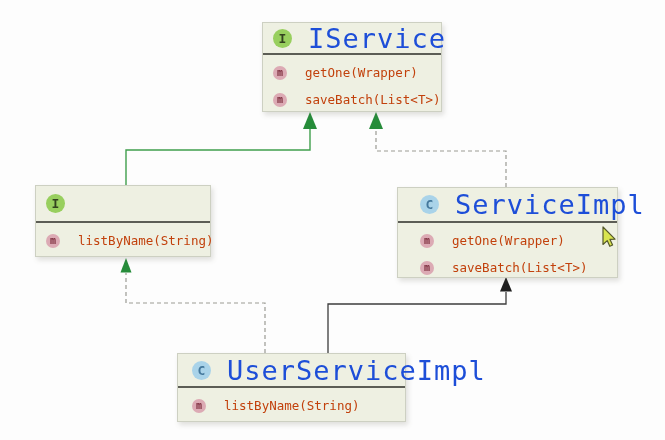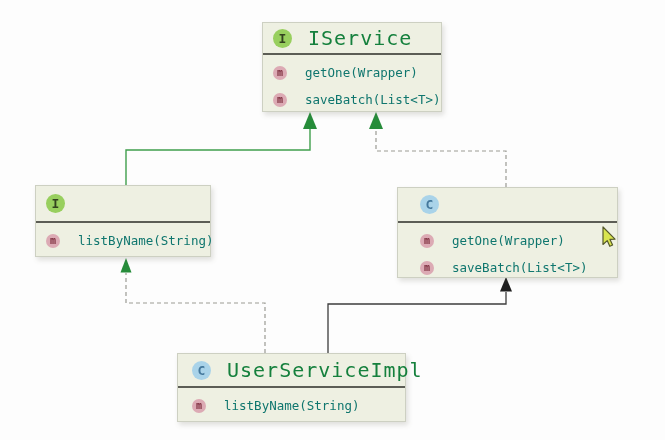--- a/index.html
+++ b/index.html
@@ -30,23 +30,23 @@
     box-shadow: 2px 3px 5px rgba(90, 90, 70, 0.18);
   }
   .node-header {
     display: flex;
     align-items: center;
     gap: 16px;
     padding-left: var(--pad, 12px);
     border-bottom: 2px solid #5c5d55;
   }
   .node-title {
-    font-size: 20px;
+    font-size: 27px;
     letter-spacing: 1px;
-    color: #15803d;
+    color: #1d4ed8;
     white-space: nowrap;
   }
   .badge {
     display: inline-flex;
     align-items: center;
     justify-content: center;
     border-radius: 50%;
     flex: 0 0 auto;
     font-weight: bold;
   }
@@ -65,21 +65,21 @@
   .node-body { padding-top: 4px; }
   .method-row {
     display: flex;
     align-items: center;
     gap: 18px;
     height: 27px;
     padding-left: var(--pad, 12px);
   }
   .method-text {
     font-size: 12.5px;
-    color: #0f766e;
+    color: #c2410c;
     white-space: nowrap;
   }
 </style>
 </head>
 <body>
 
 <div id="canvas">
 
   <svg id="edge-layer" class="layer" viewBox="0 0 665 440">
 
@@ -129,20 +129,21 @@
       <div class="method-row">
         <span class="badge method-badge">m</span>
         <span class="method-text">listByName(String)</span>
       </div>
     </div>
   </div>
 
   <div class="class-node" style="left:397px; top:187px; width:221px; height:91px; --pad:22px;">
     <div class="node-header" style="height:35px;">
       <span class="badge type-badge class-badge">C</span>
+      <span class="node-title">ServiceImpl</span>
     </div>
     <div class="node-body">
       <div class="method-row">
         <span class="badge method-badge">m</span>
         <span class="method-text">getOne(Wrapper)</span>
       </div>
       <div class="method-row">
         <span class="badge method-badge">m</span>
         <span class="method-text">saveBatch(List&lt;T&gt;)</span>
       </div>

